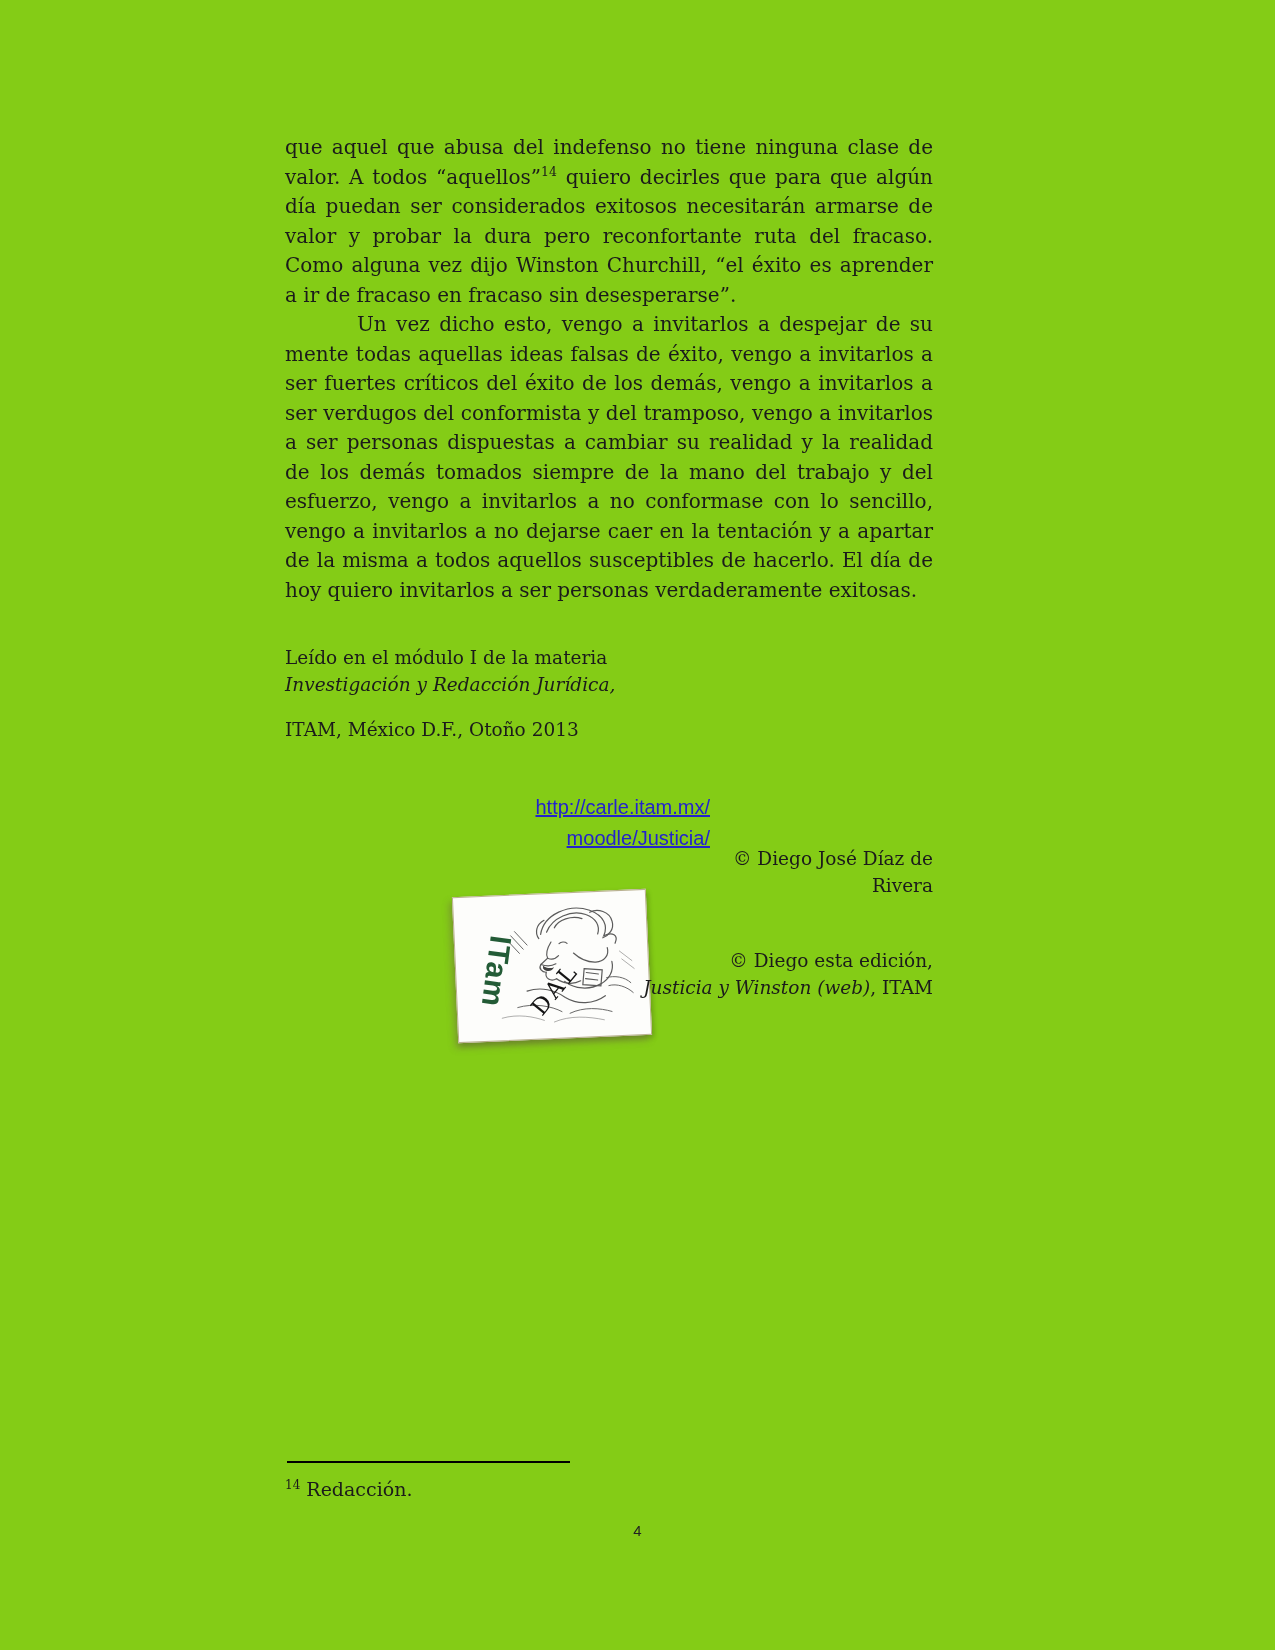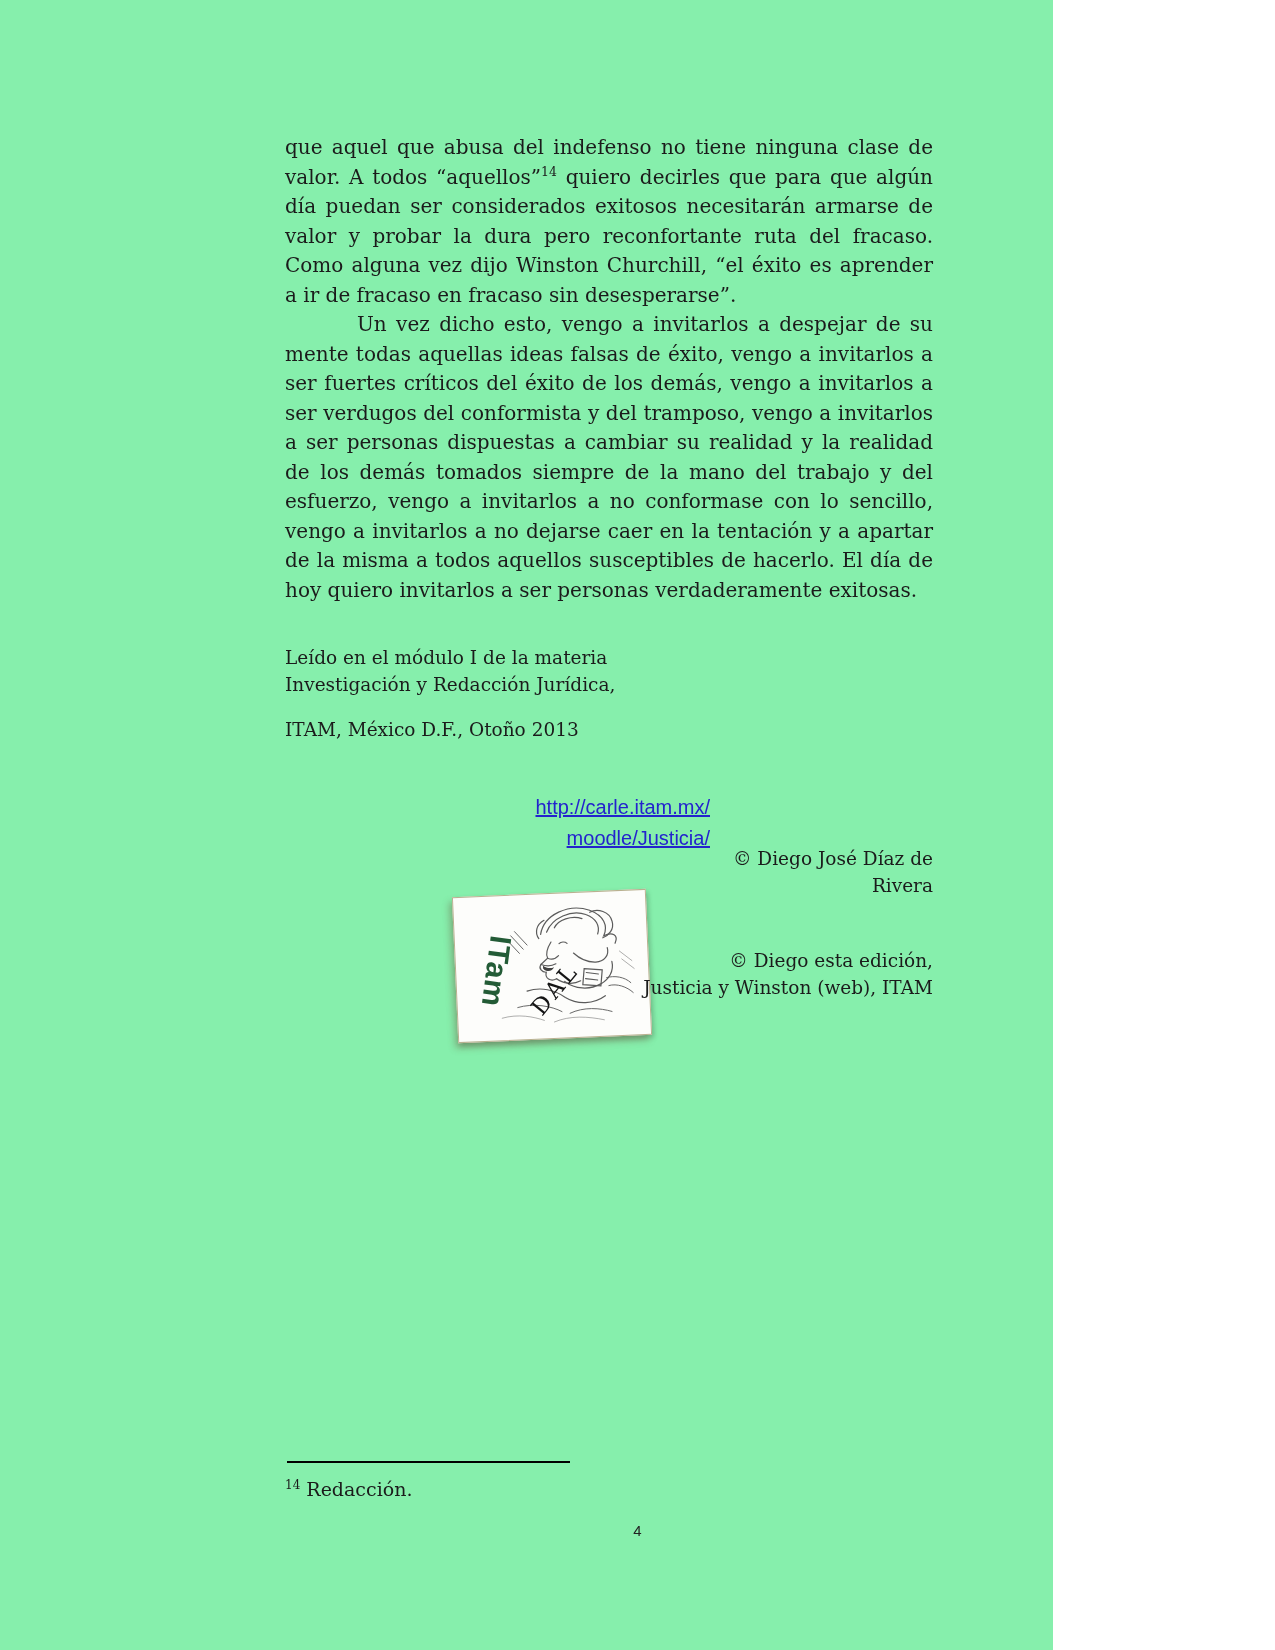--- a/index.html
+++ b/index.html
@@ -1,21 +1,21 @@
 <!DOCTYPE html>
 <html><head>
 <meta charset="utf-8">
 <style>
   * { margin: 0; padding: 0; box-sizing: border-box; }
   html, body { background: #ffffff; }
   .page {
     position: relative;
-    width: 1053px;
+    width: 1275px;
     height: 1650px;
-    background: #86efac;
+    background: #84cc16;
     font-family: "DejaVu Serif", "Liberation Serif", serif;
     color: #1b1b1b;
     overflow: hidden;
   }
   
   .body-text {
     position: absolute;
     left: 285px;
     top: 133px;
     width: 648px;
@@ -33,21 +33,21 @@
   .attribution {
     position: absolute;
     left: 285px;
     top: 644px;
     width: 648px;
     text-align: left;
     font-size: 18.5px;
     line-height: 27px;
   }
   .attribution .gap { height: 18px; }
-  .italic { }
+  .italic { font-style: italic; }
   
   .link-block {
     position: absolute;
     left: 390px;
     top: 792px;
     width: 320px;
     text-align: right;
     font-family: "Liberation Sans", sans-serif;
     font-size: 20px;
     line-height: 31px;

